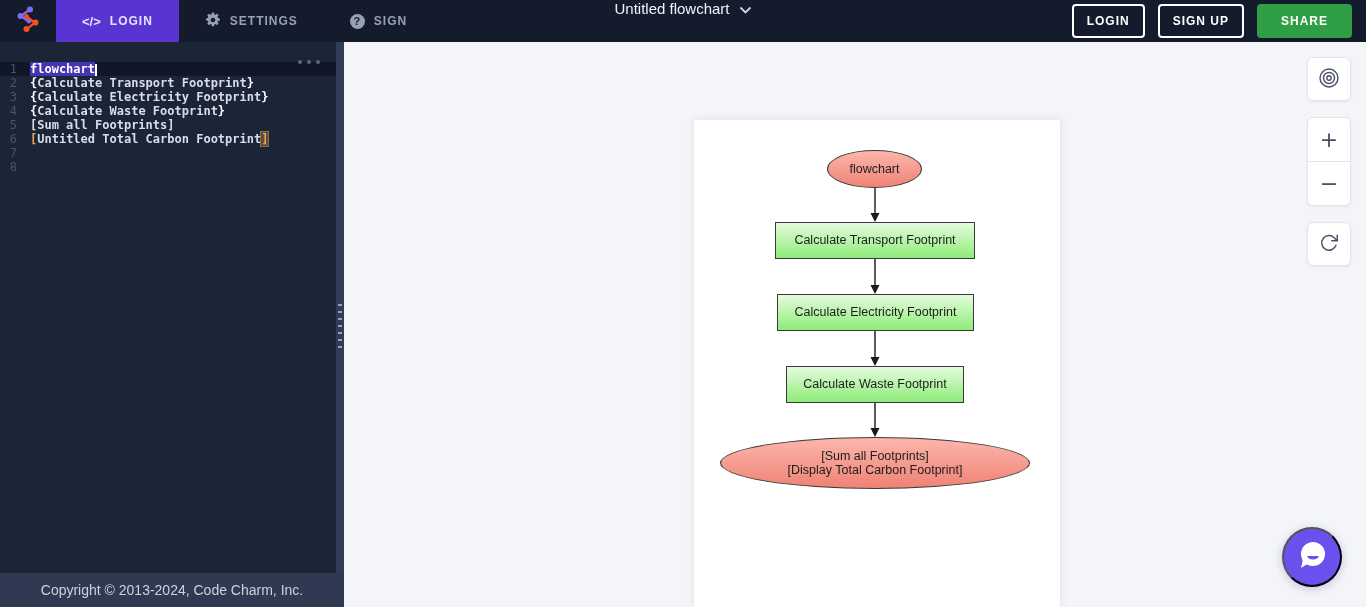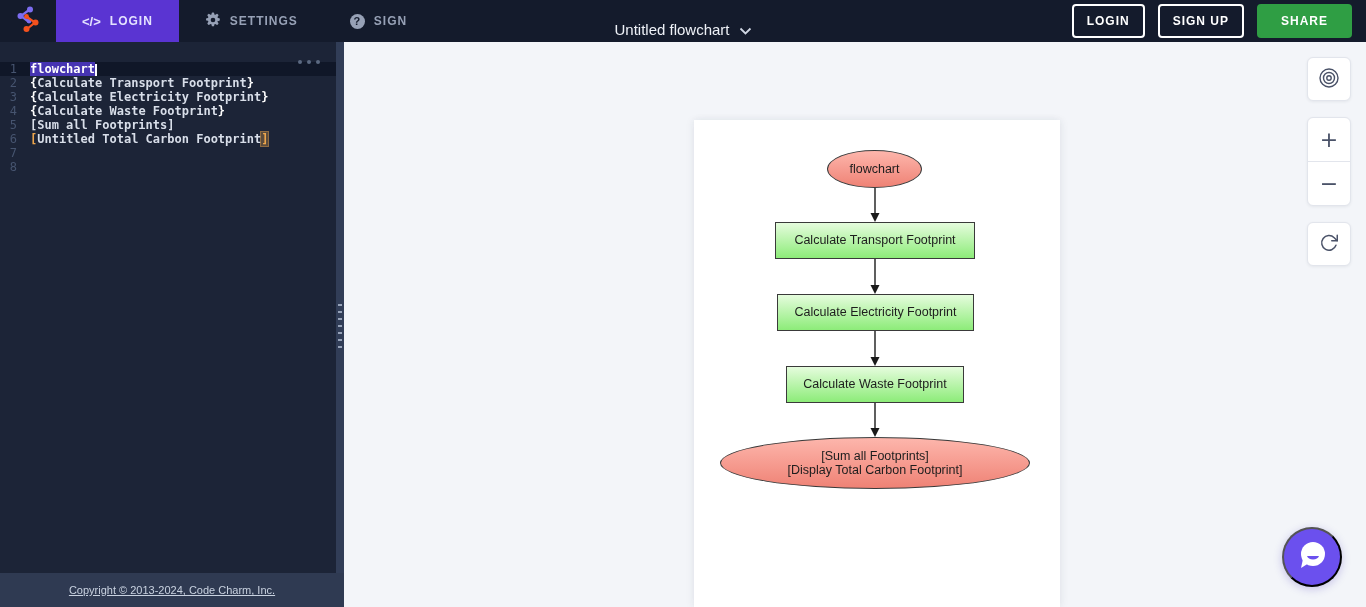--- a/index.html
+++ b/index.html
@@ -11,22 +11,22 @@
   .topbar { position:absolute; left:0; top:0; width:1366px; height:42px; background:#141b2c;
             display:flex; align-items:center; z-index:30; }
   .logo { width:56px; height:42px; display:flex; align-items:center; justify-content:center; cursor:pointer; }
   .nav { display:flex; height:42px; }
   .tab { display:flex; align-items:center; gap:9px; padding:0 26px; height:42px;
          color:#97a1b6; font-size:12px; font-weight:700; letter-spacing:1px; cursor:pointer; }
   .tab.active { background:#5a34d2; color:#e4e2ff; }
   .tab .code-glyph { font-weight:700; font-size:13px; letter-spacing:0; }
   .help-badge { width:15px; height:15px; border-radius:50%; background:#97a1b6; color:#141b2c;
                 font-size:11px; font-weight:700; display:flex; align-items:center; justify-content:center; }
-  .title-wrap { position:absolute; left:50%; top:8px; transform:translateX(-50%); height:42px;
-                display:flex; align-items:center; gap:10px; color:#eef1f7; font-size:15px; cursor:pointer; }
+  .title-wrap { position:absolute; left:50%; top:0; transform:translateX(-50%); height:42px;
+                display:flex; align-items:flex-start; gap:10px; color:#eef1f7; font-size:15px; cursor:pointer; }
   .actions { position:absolute; right:14px; top:0; height:42px; display:flex; align-items:center; gap:13px; }
   .btn { font-size:12px; font-weight:700; letter-spacing:1px; border-radius:4px; padding:8px 13px;
          cursor:pointer; font-family:"Liberation Sans", sans-serif; }
   .btn.outline { background:transparent; border:2px solid #ffffff; color:#ffffff; }
   .btn.green { background:#2f9e44; border:2px solid #2f9e44; color:#ffffff; padding:8px 22px; }
 
   
   .editor { position:absolute; left:0; top:42px; width:336px; height:531px; background:#1c2437; overflow:hidden; }
   .code-area { position:absolute; left:0; top:20px; right:0; font-family:"DejaVu Sans Mono", monospace;
                font-size:12px; font-weight:700; }
@@ -37,21 +37,21 @@
   .seg.code { color:#d8dee9; }
   .seg.brace { color:#ffffff; }
   .seg.sel { background:#4634b2; color:#ffffff; }
   .seg.orange { color:#eca54c; }
   .seg.match { background:rgba(236,165,76,.30); box-shadow:0 0 0 1px rgba(236,165,76,.55); }
   .caret { display:inline-block; width:2px; height:12px; background:#ffffff; vertical-align:text-bottom; }
   .ellipsis-menu { position:absolute; top:18px; right:16px; display:flex; gap:5px; cursor:pointer; }
   .ellipsis-menu i { width:4px; height:4px; border-radius:50%; background:#5b6981; }
 
   .panel-footer { position:absolute; left:0; bottom:0; width:344px; height:34px; background:#2f3a52;
-                  display:flex; align-items:center; justify-content:center; color:#c9d2e0; font-size:11px; z-index:10;text-decoration:underline; }
+                  display:flex; align-items:center; justify-content:center; color:#c9d2e0; font-size:14px; z-index:10; }
 
   .resizer { position:absolute; left:336px; top:42px; width:8px; height:531px; background:#313d57; cursor:col-resize; z-index:12; }
   .resizer .grip { position:absolute; left:2px; top:262px; width:4px; height:44px;
                    background:repeating-linear-gradient(180deg,#96a2b8 0px,#96a2b8 2px,transparent 2px,transparent 7px); }
 
   
   .canvas { position:absolute; left:344px; top:42px; width:1022px; height:565px; background:#f3f5f9; }
   .artboard { position:absolute; left:350px; top:78px; width:366px; height:487px; background:#ffffff;
               box-shadow:2px 0 8px rgba(40,50,70,.06), -2px 0 8px rgba(40,50,70,.05); }
   .node { position:absolute; display:flex; flex-direction:column; align-items:center; justify-content:center;

